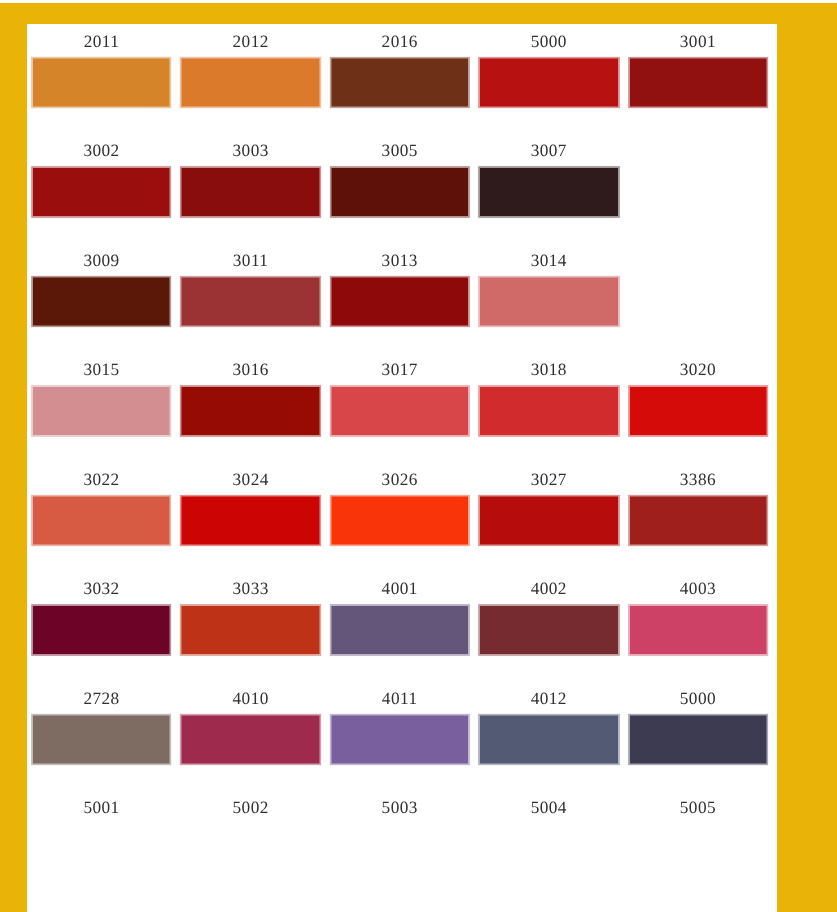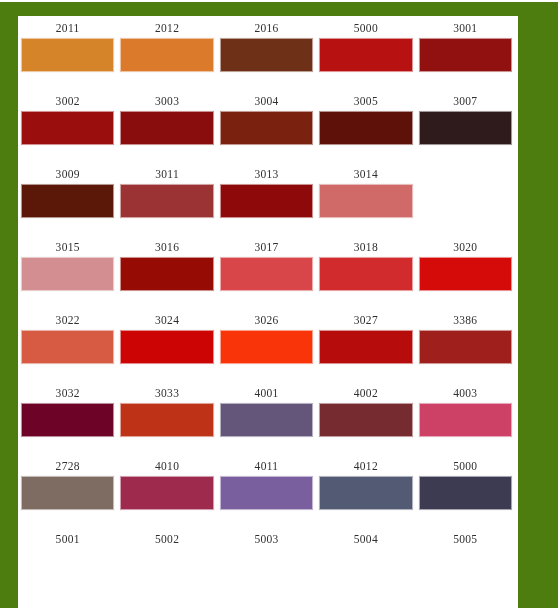--- a/index.html
+++ b/index.html
@@ -11,21 +11,21 @@
     height: 608px;
     overflow: hidden;
     background: #f7f7f7;
     font-family: "Liberation Serif", "DejaVu Serif", serif;
   }
 
   #page-root {
     position: relative;
     width: 558px;
     height: 608px;
-    background: #4d7c0f;
+    background: #eab308;
   }
 
   
   .top-sliver {
     position: absolute;
     left: 0;
     top: 0;
     width: 558px;
     height: 2px;
     background: #ffffff;
@@ -116,24 +116,20 @@
         <div class="swatch-row">
           <div class="swatch-cell">
             <div class="swatch-label">3002</div>
             <div class="swatch-chip" style="background: rgb(155, 14, 14);"></div>
           </div>
           <div class="swatch-cell">
             <div class="swatch-label">3003</div>
             <div class="swatch-chip" style="background: rgb(138, 13, 13);"></div>
           </div>
           <div class="swatch-cell">
-            <div class="swatch-label">3004</div>
-            <div class="swatch-chip" style="background: rgb(123, 33, 16);"></div>
-          </div>
-          <div class="swatch-cell">
             <div class="swatch-label">3005</div>
             <div class="swatch-chip" style="background: rgb(94, 17, 8);"></div>
           </div>
           <div class="swatch-cell">
             <div class="swatch-label">3007</div>
             <div class="swatch-chip" style="background: rgb(47, 27, 28);"></div>
           </div>
         </div>
         <div class="swatch-row">
           <div class="swatch-cell">

